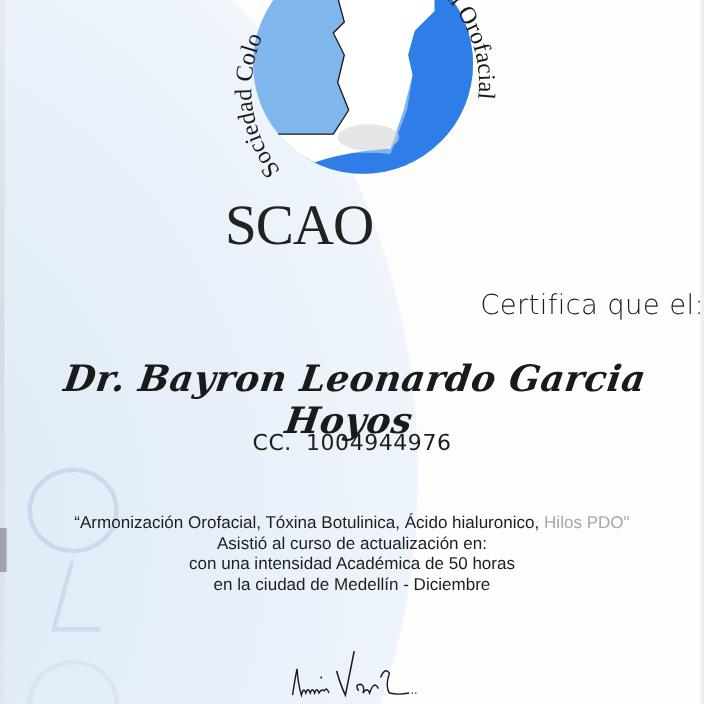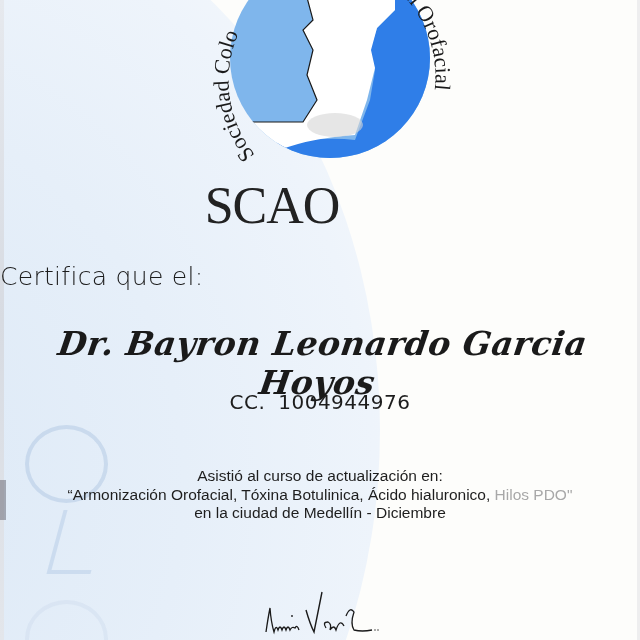--- a/index.html
+++ b/index.html
@@ -82,21 +82,21 @@
       letter-spacing: -1px;
       color: #222222;
       line-height: 1;
     }
 
     .certifica {
       position: absolute;
       left: 0;
       width: 640px;
       top: 262px;
-      text-align: left;
+      text-align: right;
       font-family: "DejaVu Sans", sans-serif;
       font-weight: 300;
       font-size: 25px;
       color: #1c1c1c;
       letter-spacing: 0.3px;
     }
 
     .recipient {
       position: absolute;
       left: 0;
@@ -192,22 +192,23 @@
   <div class="certifica">Certifica que el:</div>
 
   <div class="recipient">Dr. Bayron Leonardo Garcia Hoyos</div>
 
   <div class="cc">
     <span>CC.</span>
     <span>1004944976</span>
   </div>
 
   <div class="body-text">
+    <div><span>“Armonización Orofacial, Tóxina Botulinica, Ácido hialuronico, </span><span class="faded">Hilos PDO"</span></div>
     <div>Asistió al curso de actualización en:</div>
-    <div><span>“Armonización Orofacial, Tóxina Botulinica, Ácido hialuronico, </span><span class="faded">Hilos PDO"</span></div>
+    <div>con una intensidad Académica de 50 horas</div>
     <div>en la ciudad de Medellín - Diciembre</div>
   </div>
 
   <div class="signature">
     <svg width="120" height="52" viewBox="0 0 120 52">
       <path d="M 4 44 Q 6 30 8 20 Q 9 34 12 44 Q 14 36 16 42 Q 18 36 20 42 Q 22 36 24 42 Q 26 36 28 42 Q 30 38 33 40 Q 35 36 37 42" fill="none" stroke="#1a1a1a" stroke-width="1.3"></path>
       <circle cx="30" cy="28" r="0.9" fill="#1a1a1a"></circle>
       <path d="M 44 22 Q 48 36 52 44 Q 56 24 60 4" fill="none" stroke="#1a1a1a" stroke-width="1.4"></path>
       <path d="M 64 40 Q 60 34 66 34 Q 70 36 68 42 Q 72 36 74 42 Q 78 30 82 38" fill="none" stroke="#1a1a1a" stroke-width="1.3"></path>
       <path d="M 84 28 Q 88 18 92 24 Q 88 36 92 42 Q 100 44 110 42" fill="none" stroke="#1a1a1a" stroke-width="1.3"></path>

